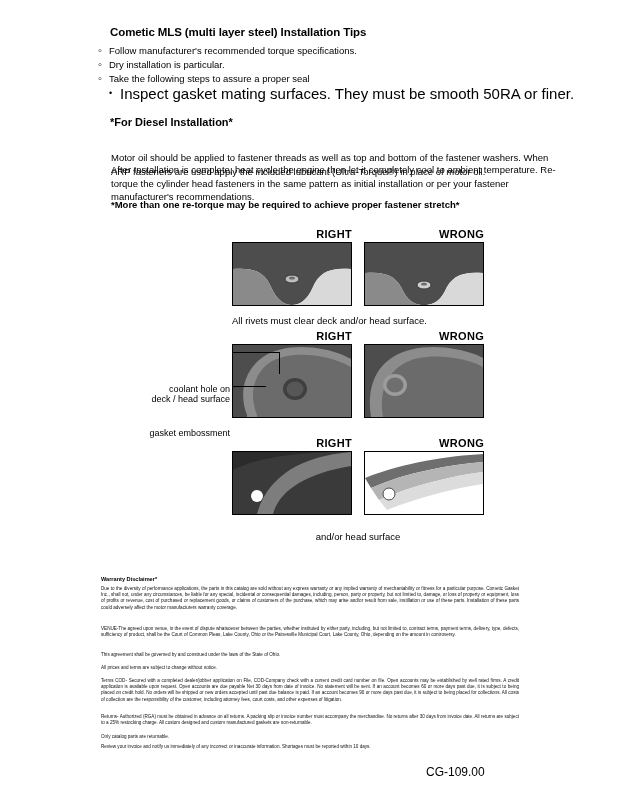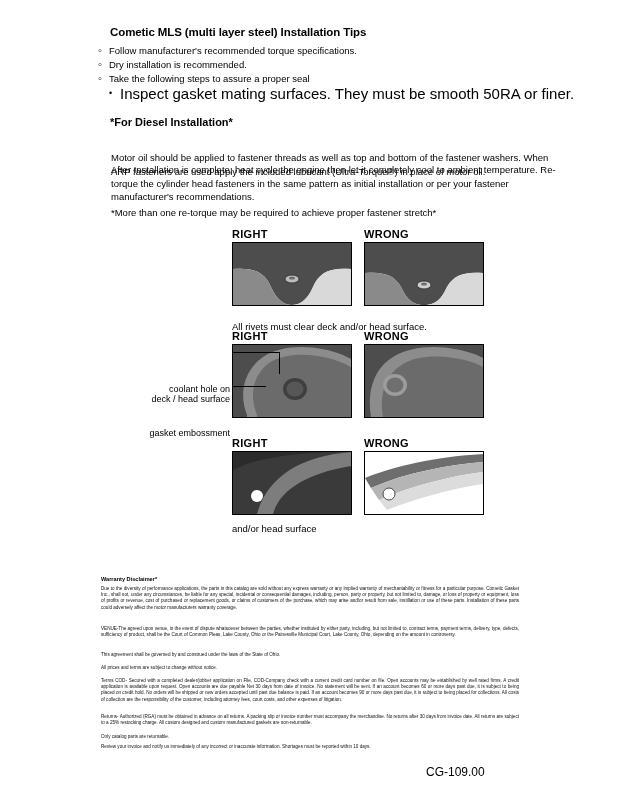--- a/index.html
+++ b/index.html
@@ -22,49 +22,49 @@
   .b2{font-size:15px;line-height:14.2px;padding-left:22px;position:relative;}
   .b2:before{content:"\2022";position:absolute;left:11px;top:-1px;font-size:9px;}
 
   h2.sub{
     position:absolute;left:110px;top:116px;
     font-size:11px;font-weight:bold;margin:0;
   }
   .para{position:absolute;left:111px;font-size:9.5px;line-height:13.6px;width:450px;}
   .p1{top:151px;}
   .p2{top:163px;}
-  .p3{top:206px;}
+  .p3{top:198px;font-weight:bold;}
 
   
   .fig{position:absolute;}
   .figlabel{
-    text-align:left;font-size:11px;font-weight:bold;letter-spacing:0.3px;
+    text-align:right;font-size:11px;font-weight:bold;letter-spacing:0.3px;
     margin-bottom:2px;
   }
   .panel{border:1px solid #000;overflow:hidden;position:relative;background:#fff;}
-  .caption{font-size:9.5px;margin-top:15px;}
+  .caption{font-size:9.5px;margin-top:9px;}
 
   .annot{position:absolute;font-size:9px;text-align:right;margin-top:48px;}
   .leader{position:absolute;background:#000;height:1px;}
 
   
   .wt{position:absolute;left:101px;top:576px;font-size:5.6px;font-weight:bold;}
   .wbody{position:absolute;left:101px;width:418px;font-size:4.6px;line-height:6.2px;text-align:justify;color:#111;}
   .docid{position:absolute;left:426px;top:765px;font-size:12px;}
 </style>
 </head>
 <body>
 
 <div class="page">
 
   <h1 class="title">Cometic MLS (multi layer steel) Installation Tips</h1>
 
   <div class="bullets">
     <div class="b1">Follow manufacturer's recommended torque specifications.</div>
-    <div class="b1">Dry installation is recommended.</div>
+    <div class="b1">Dry installation is particular.</div>
     <div class="b1">Take the following steps to assure a proper seal</div>
     <div class="b2">Inspect gasket mating surfaces.  They must be smooth 50RA or finer.</div>
   </div>
 
   <h2 class="sub">*For Diesel Installation*</h2>
   <div class="para p1">Motor oil should be applied to fastener threads as well as top and bottom of the fastener washers.  When ARP fasteners are used apply the included lubricant (Ultra-Torque®) in place of motor oil.</div>
   <div class="para p2">After Installation is complete, heat cycle the engine then let it completely cool to ambient temperature. Re-torque the cylinder head fasteners in the same pattern as initial installation or per your fastener manufacturer's recommendations.</div>
   <div class="para p3">*More than one re-torque may be required to achieve proper fastener stretch*</div>
 
   <div class="fig" style="left:232px;top:228px;width:252px;">
@@ -159,21 +159,21 @@
           <svg width="118" height="62" viewBox="0 0 118 62">
             <rect x="0" y="0" width="118" height="62" fill="#ffffff"></rect>
             <path d="M0,26 C40,10 84,4 118,2 L118,10 C84,13 42,20 6,36 Z" fill="#6e6e6e"></path>
             <path d="M6,36 C42,20 84,13 118,10 L118,20 C86,24 46,34 14,48 Z" fill="#b5b5b5"></path>
             <path d="M14,48 C46,34 86,24 118,20 L118,32 C90,36 52,46 22,58 Z" fill="#dcdcdc"></path>
             <circle cx="24" cy="42" r="6" fill="#ffffff" stroke="#4a4a4a" stroke-width="1"></circle>
           </svg>
         </div>
       </div>
     </div>
-    <div class="caption" style="margin-top:8px;">and/or head surface</div>
+    <div class="caption" style="margin-top:16px;text-align:center;">and/or head surface</div>
   </div>
 
   <div class="wt">Warranty Disclaimer*</div>
   <div class="wbody" style="top:586px;">Due to the diversity of performance applications, the parts in this catalog are sold without any express warranty or any implied warranty of merchantability or fitness for a particular purpose.  Cometic Gasket Inc., shall not, under any circumstances, be liable for any special, incidental or consequential damages, including, person, party or property, but not limited to, damage, or loss of property or equipment, loss of profits or revenue, cost of purchased or replacement goods, or claims of customers of the purchase, which may arise and/or result from sale, instillation or use of these parts.  Installation of these parts could adversely affect the motor manufacturers warranty coverage.</div>
   <div class="wbody" style="top:626px;">VENUE-The agreed upon venue, in the event of dispute whatsoever between the parties, whether instituted by either party, including, but not limited to, contract terms, payment terms, delivery, type, defects, sufficiency of product, shall be the Court of Common Pleas, Lake County, Ohio or the Painesville Municipal Court, Lake County, Ohio, depending on the amount in controversy.</div>
   <div class="wbody" style="top:652px;">This agreement shall be governed by and construed under the laws of the State of Ohio.</div>
   <div class="wbody" style="top:665px;">All prices and terms are subject to change without notice.</div>
   <div class="wbody" style="top:678px;">Terms COD- Secured with a completed dealer/jobber application on File, COD-Company check with a current credit card number on file.  Open accounts may be established by well rated firms.  A credit application is available upon request.  Open accounts are due payable Net 30 days from date of invoice.  No statement will be sent.  If an account becomes 60 or more days past due, it is subject to being placed on credit hold.  No orders will be shipped or new orders accepted until past due balance is paid.  If an account becomes 90 or more days past due, it is subject to being placed for collections.  All costs of collection are the responsibility of the customer, including attorney fees, court costs, and other expenses of litigation.</div>
   <div class="wbody" style="top:714px;">Returns- Authorized (RGA) must be obtained in advance on all returns.  A packing slip or invoice number must accompany the merchandise.  No returns after 30 days from invoice date.  All returns are subject to a 25% restocking charge.  All custom designed and custom manufactured gaskets are non-returnable.</div>
   <div class="wbody" style="top:734px;">Only catalog parts are returnable.</div>

